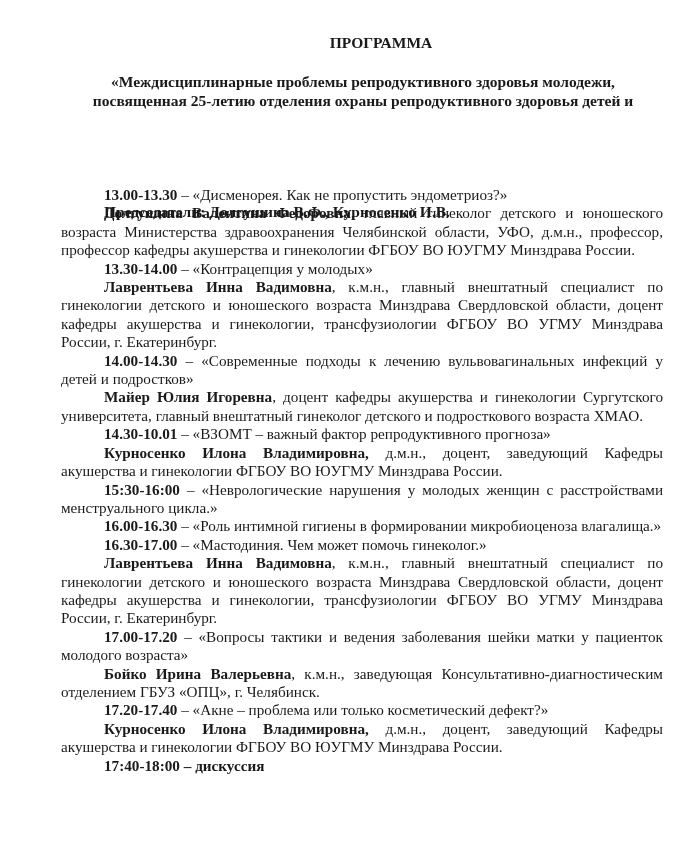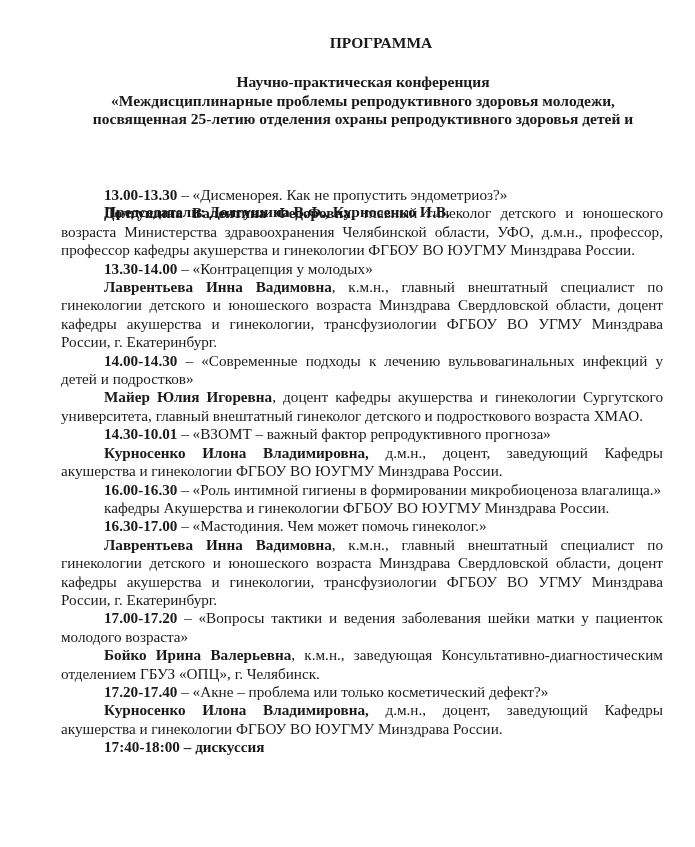--- a/index.html
+++ b/index.html
@@ -17,21 +17,20 @@
   .i { }
   .indent-block { margin: 0; padding-left: 43px; }
 </style>
 </head>
 <body>
 
 <div class="page">
   <div class="title">ПРОГРАММА</div>
 
   <div class="header">
-    <div>Научно-практическая конференция</div>
     <div>«Междисциплинарные проблемы репродуктивного здоровья молодежи,</div>
     <div>посвященная 25-летию отделения охраны репродуктивного здоровья детей и</div>
   </div>
 
   <div class="chairs">Председатели: Долгушина В.Ф., Курносенко И.В.</div>
 
   <div class="program">
 
     <p class="p"><span class="b">13.00-13.30</span><span> – </span><span class="i">«Дисменорея. Как не пропустить эндометриоз?»</span></p>
     <p class="p"><span class="b">Долгушина Валентина Федоровна</span><span>, главный гинеколог детского и юношеского возраста Министерства здравоохранения Челябинской области, УФО, д.м.н., профессор, профессор кафедры акушерства и гинекологии ФГБОУ ВО ЮУГМУ Минздрава России.</span></p>
@@ -39,23 +38,23 @@
     <p class="p"><span class="b">13.30-14.00</span><span> – </span><span class="i">«Контрацепция у молодых»</span></p>
     <p class="p"><span class="b">Лаврентьева Инна Вадимовна</span><span>, к.м.н., главный внештатный специалист по гинекологии детского и юношеского возраста Минздрава Свердловской области, доцент кафедры акушерства и гинекологии, трансфузиологии ФГБОУ ВО УГМУ Минздрава России, г. Екатеринбург.</span></p>
 
     <p class="p"><span class="b">14.00-14.30</span><span> – </span><span class="i">«Современные подходы к лечению вульвовагинальных инфекций у детей и подростков»</span></p>
     <p class="p"><span class="b">Майер Юлия Игоревна</span><span>, доцент кафедры акушерства и гинекологии Сургутского университета, главный внештатный гинеколог детского и подросткового возраста ХМАО.</span></p>
 
     <p class="p"><span class="b">14.30-10.01</span><span> – </span><span class="i">«ВЗОМТ – важный фактор репродуктивного прогноза»</span></p>
     <p class="p"><span class="b">Курносенко Илона Владимировна,</span><span> д.м.н., доцент, заведующий Кафедры акушерства и гинекологии ФГБОУ ВО ЮУГМУ Минздрава России.</span></p>
 
 
+    <p class="p"><span class="b">15:30-16:00</span><span> – </span><span class="i">«Неврологические нарушения у молодых женщин с расстройствами менструального цикла.»</span></p>
 
     <p class="p"><span class="b">16.00-16.30</span><span> – </span><span class="i">«Роль интимной гигиены в формировании микробиоценоза влагалища.»</span></p>
-    <p class="indent-block">кафедры Акушерства и гинекологии ФГБОУ ВО ЮУГМУ Минздрава России.</p>
 
     <p class="p"><span class="b">16.30-17.00</span><span> – </span><span class="i">«Мастодиния. Чем может помочь гинеколог.»</span></p>
     <p class="p"><span class="b">Лаврентьева Инна Вадимовна</span><span>, к.м.н., главный внештатный специалист по гинекологии детского и юношеского возраста Минздрава Свердловской области, доцент кафедры акушерства и гинекологии, трансфузиологии ФГБОУ ВО УГМУ Минздрава России, г. Екатеринбург.</span></p>
 
     <p class="p"><span class="b">17.00-17.20</span><span> – </span><span class="i">«Вопросы тактики и ведения заболевания шейки матки у пациенток молодого возраста»</span></p>
     <p class="p"><span class="b">Бойко Ирина Валерьевна</span><span>, к.м.н., заведующая Консультативно-диагностическим отделением ГБУЗ «ОПЦ», г. Челябинск.</span></p>
 
     <p class="p"><span class="b">17.20-17.40</span><span> – </span><span class="i">«Акне – проблема или только косметический дефект?»</span></p>
     <p class="p"><span class="b">Курносенко Илона Владимировна,</span><span> д.м.н., доцент, заведующий Кафедры акушерства и гинекологии ФГБОУ ВО ЮУГМУ Минздрава России.</span></p>
 

